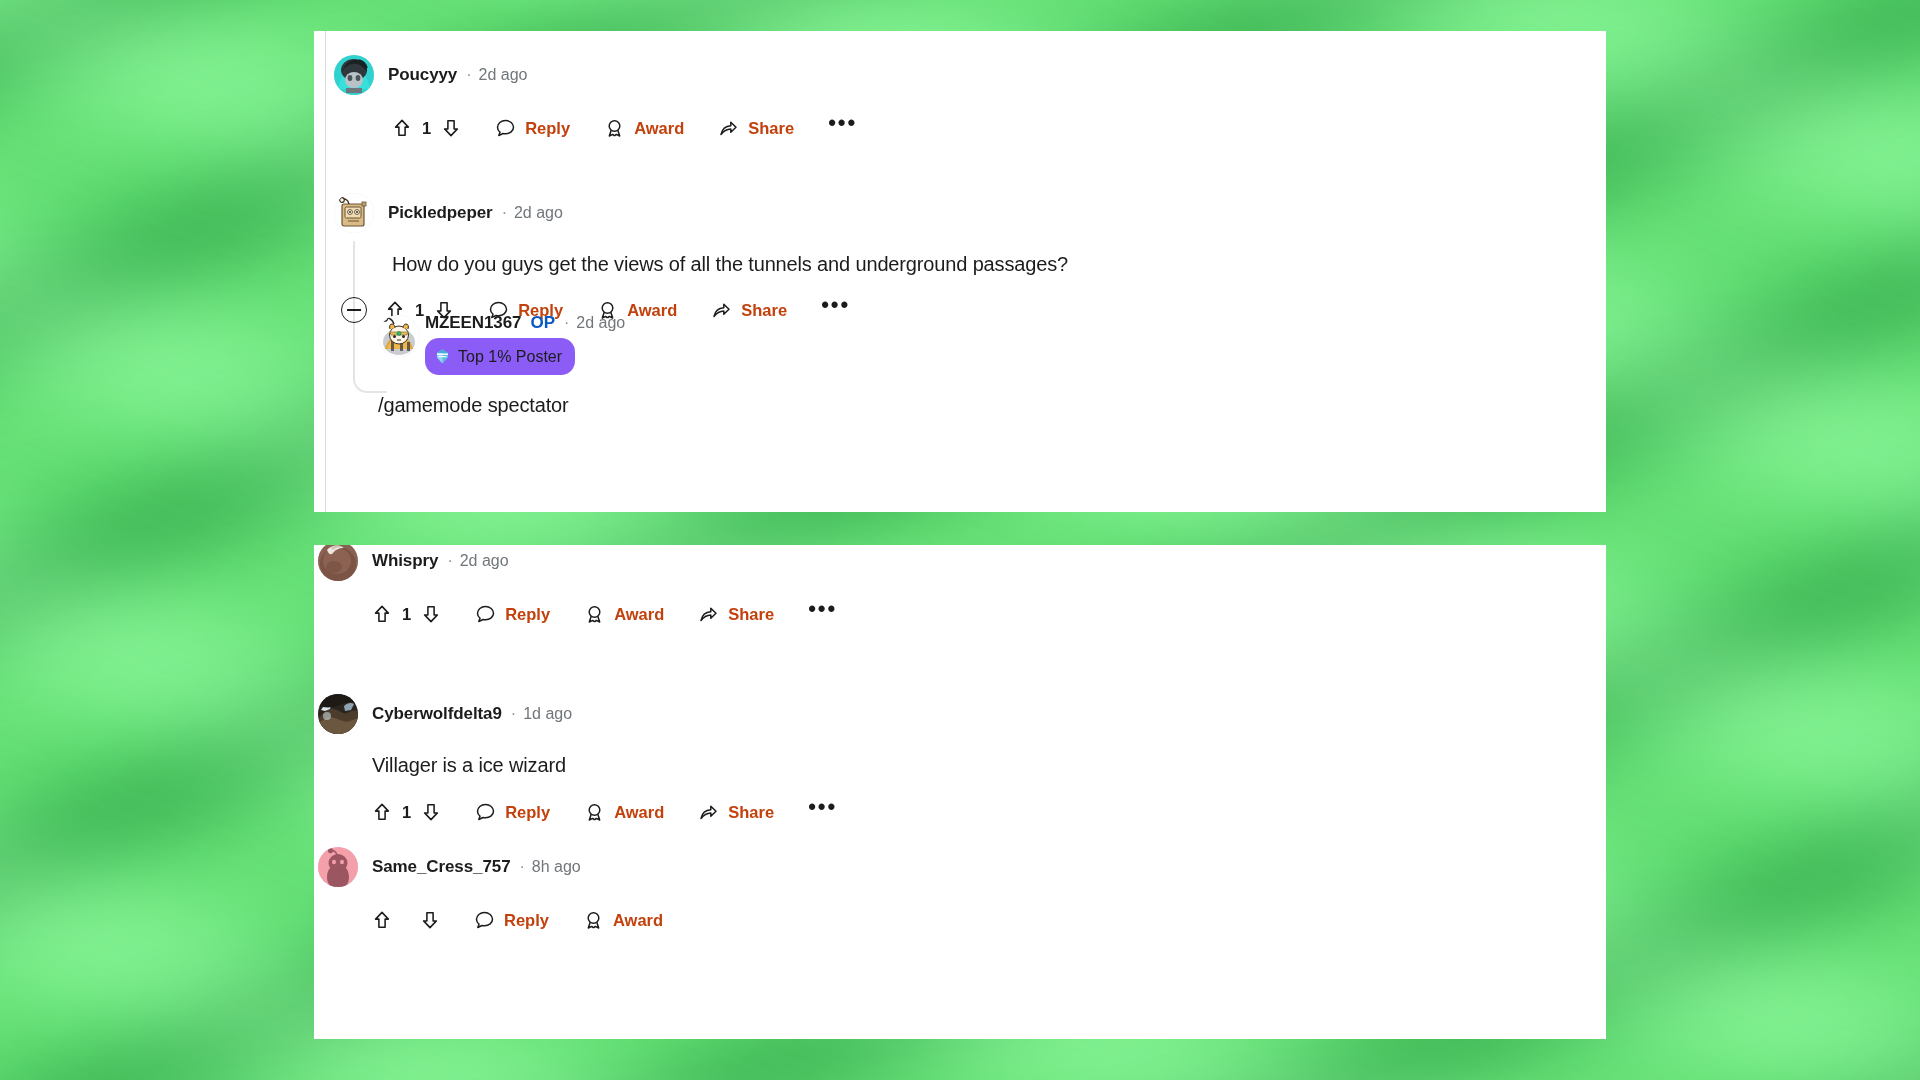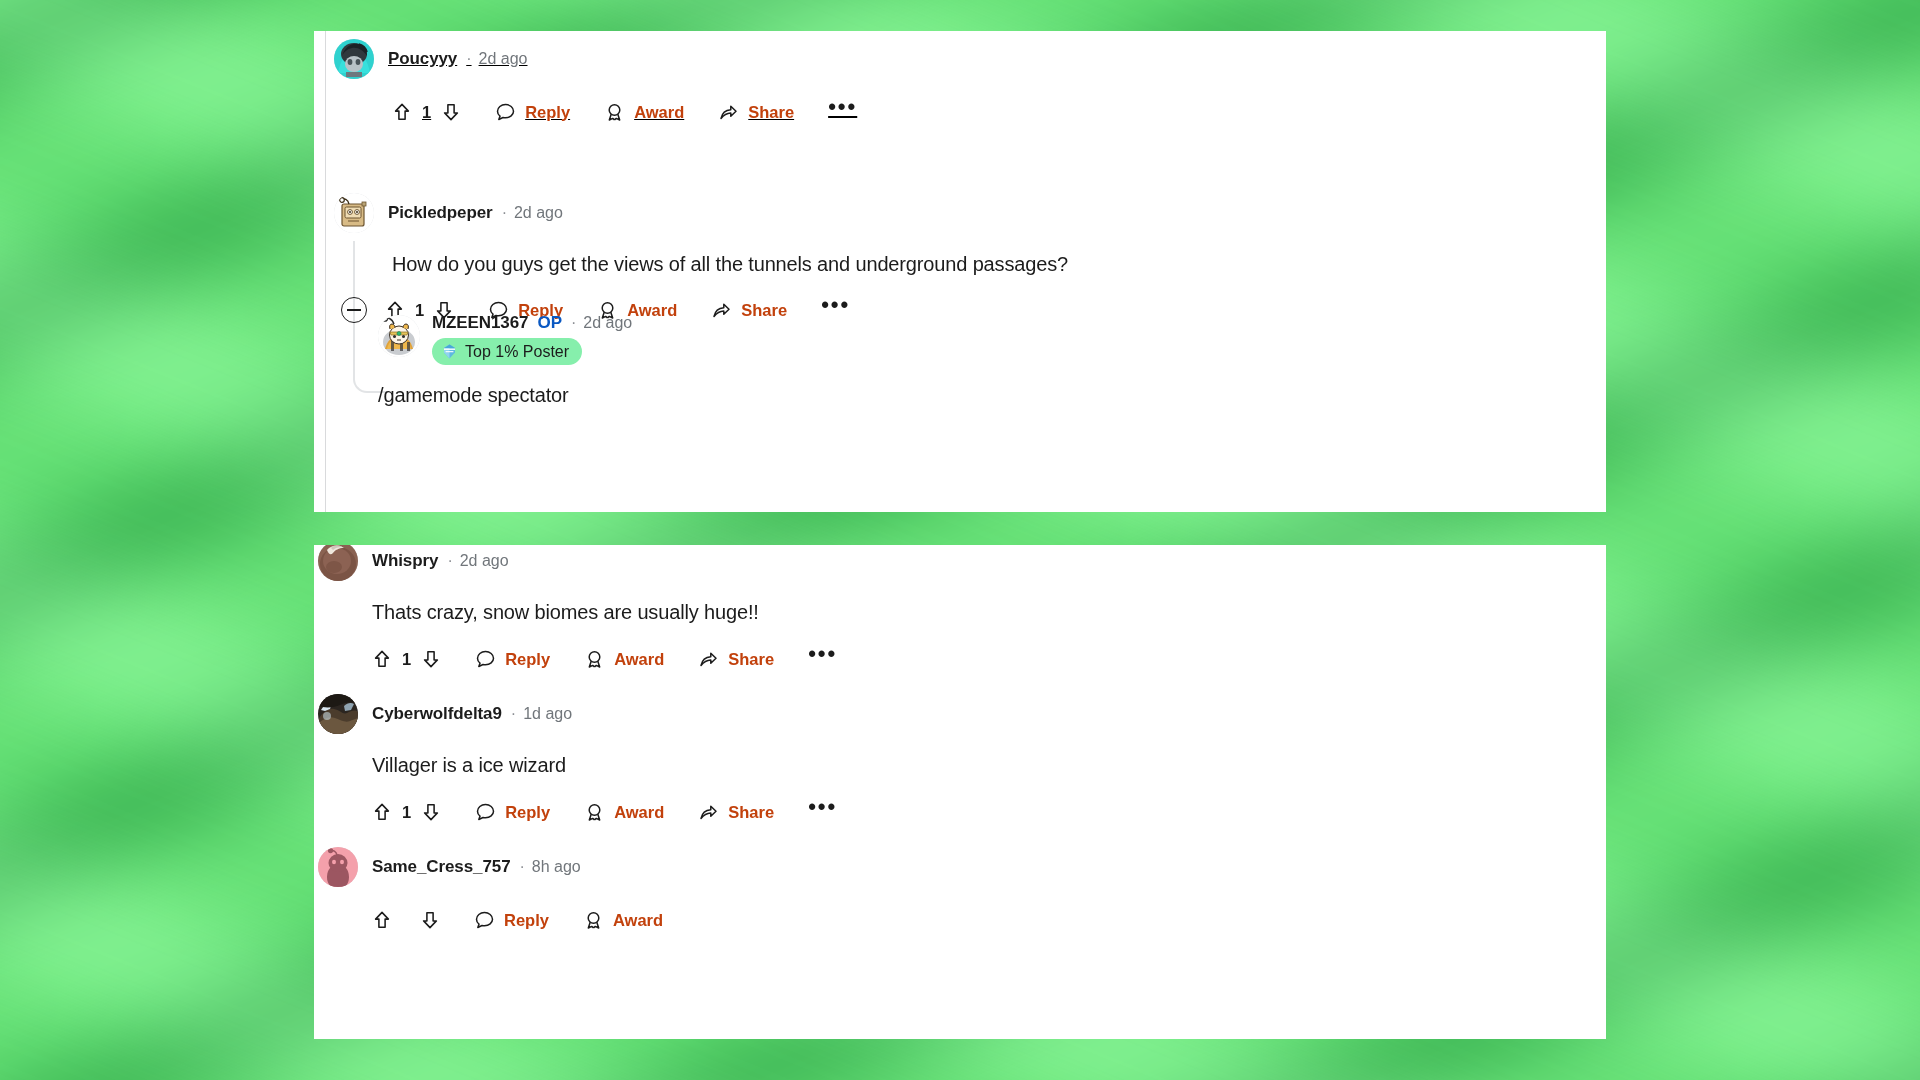--- a/index.html
+++ b/index.html
@@ -131,24 +131,24 @@
   .ago {
     font-size: 16px;
     color: #71767b;
     white-space: nowrap;
   }
 
   .badge {
     display: inline-flex;
     align-items: center;
     gap: 7px;
-    background: #86efac;
+    background: #8b5cf6;
     border-radius: 14px;
     padding: 4px 13px 4px 9px;
-    height: 27px;
+    height: 37px;
     margin-top: 5px;
     width: fit-content;
   }
   .badge-label {
     font-size: 16px;
     color: #1c1c1c;
     white-space: nowrap;
   }
 
   .c-body {
@@ -230,21 +230,21 @@
 </head>
 <body>
 
 <div id="backdrop"></div>
 <div id="backdrop2"></div>
 
 <div class="card" id="card-top">
 
   <div class="card-left-rule"></div>
 
-  <div class="comment" style="left:20px; top:8px;text-decoration:underline;">
+  <div class="comment" style="left:20px; top:24px;">
 
     <div class="c-header">
       <div class="avatar">
         <svg viewBox="0 0 40 40" aria-hidden="true">
           <rect width="40" height="40" fill="#2fd2cf"></rect>
           <path d="M4 34c2-12 8-22 16-22s14 10 16 22z" fill="#38e0dc"></path>
           <ellipse cx="20" cy="15" rx="13" ry="11" fill="#30383d"></ellipse>
           <path d="M8 17c3-9 9-13 16-12 6 1 9 6 9 12-4-6-9-9-15-8-5 1-8 4-10 8z" fill="#1b2226"></path>
           <ellipse cx="20" cy="25" rx="9" ry="8" fill="#b9c2c7"></ellipse>
           <ellipse cx="16" cy="23" rx="2.4" ry="3" fill="#4a545a"></ellipse>
@@ -387,21 +387,21 @@
           <path d="M12 14c-1-3 0-5 2-5s3 2 3 4M30 14c1-3 0-5-2-5s-3 2-3 4" fill="#f0b84c" stroke="#3b3026" stroke-width="1"></path>
           <path d="M12 17h18l-1 3H13z" fill="#e5c35a" stroke="#8a6b1f" stroke-width=".7"></path>
           <circle cx="21" cy="18.5" r="2" fill="#2bb673" stroke="#1c7a4c" stroke-width=".6"></circle>
           <circle cx="16.5" cy="21.5" r="1.5" fill="#2f2f2f"></circle>
           <circle cx="25.5" cy="21.5" r="1.5" fill="#2f2f2f"></circle>
           <path d="M19 25h4" stroke="#3b3026" stroke-width="1" fill="none"></path>
           <path d="M16 9c-2-6-7-7-9-5" stroke="#2f2f2f" stroke-width="1.4" fill="none"></path>
           <circle cx="7" cy="3.6" r="2.6" fill="#fff" stroke="#2f2f2f" stroke-width="1.3"></circle>
         </svg>
       </div>
-      <div style="margin-left:12px;">
+      <div style="margin-left:5px;">
         <div style="display:flex;align-items:center;">
           <span class="uname" style="margin-left:0;">MZEEN1367</span>
           <span class="op-tag">OP</span>
           <span class="dot">·</span>
           <span class="ago">2d ago</span>
         </div>
         <div class="badge">
           <span class="ico">
             <svg width="17" height="17" viewBox="0 0 17 17">
               <path d="M8.5 1.5 14 5v4.5l-5.5 6L3 9.5V5z" fill="#5fb9e0"></path>
@@ -432,21 +432,20 @@
           <path d="M9 9c4-5 12-6 17-2-5 0-9 2-11 5-2 2-4 2-6-3z" fill="#efe7dd"></path>
           <path d="M13 7c3-3 8-3 11-1-4 0-7 1-9 3z" fill="#cfc5ba"></path>
           <ellipse cx="16" cy="26" rx="8" ry="6" fill="#6f4a3c" opacity=".5"></ellipse>
         </svg>
       </div>
       <span class="uname">Whispry</span>
       <span class="dot">·</span>
       <span class="ago">2d ago</span>
     </div>
 
-    <div class="c-body" style="margin-left:54px; margin-top:17px;">Thats crazy, snow biomes are usually huge!!</div>
 
     <div class="actions" style="margin-left:54px; margin-top:17px;">
       <span class="vote">
         <span class="ico">
           <svg width="20" height="20" viewBox="0 0 20 20">
               <path d="M10 2.4 3.6 9.1h3.3v8.1h6.2V9.1h3.3z" fill="none" stroke="#1c1c1c" stroke-width="1.55" stroke-linejoin="round"></path>
             </svg>
         </span>
         <span class="count">1</span>
         <span class="ico">

